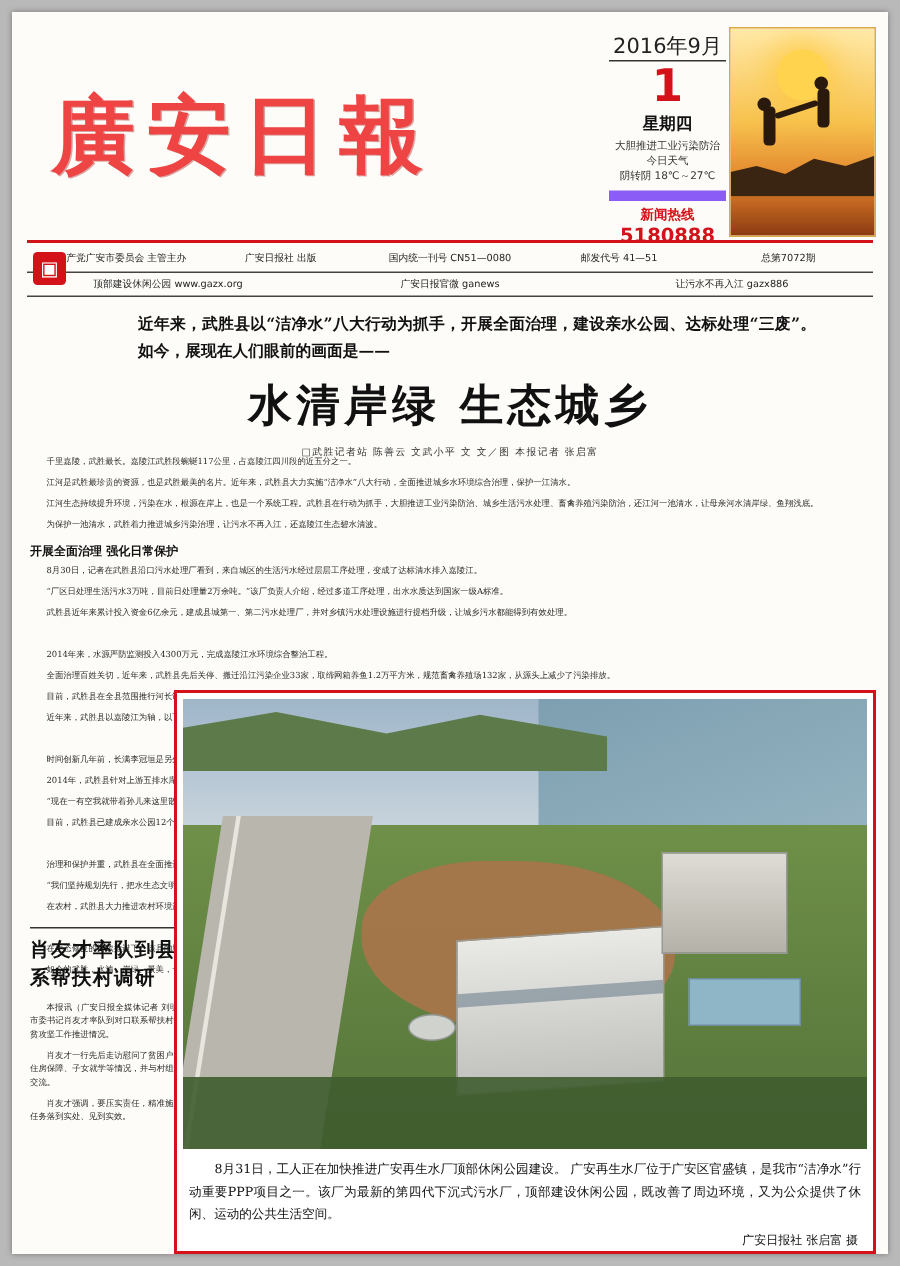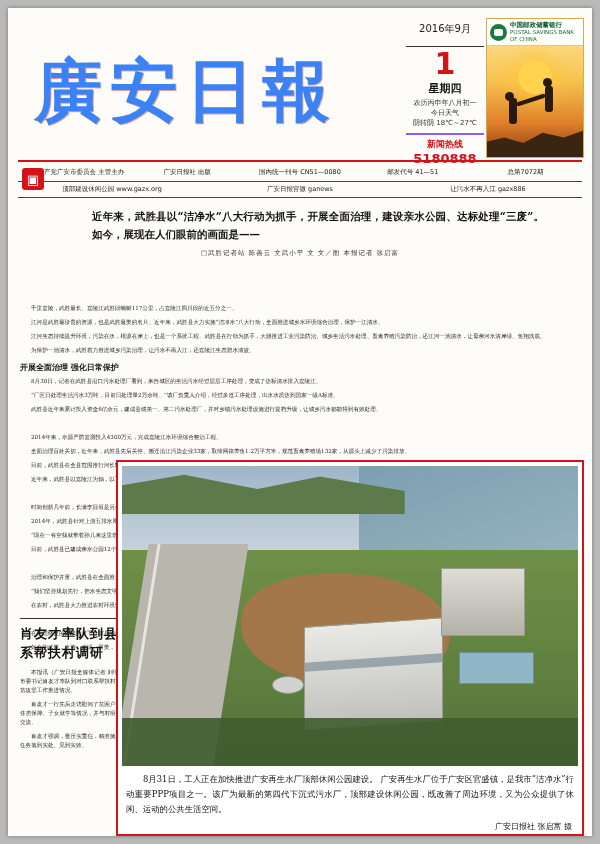--- a/index.html
+++ b/index.html
@@ -13,36 +13,36 @@
     position:absolute;left:8px;top:8px;width:584px;height:828px;
     background:#fdfcf8;
     box-shadow:0 0 4px rgba(0,0,0,.35);
     overflow:hidden;
   }
 
   
   .masthead{position:relative;height:150px;border-bottom:0;}
   .nameplate{
     position:absolute;left:26px;top:34px;width:360px;height:96px;
-    color:#3b82f6;
-    font-family:"DejaVu Serif","Liberation Serif",serif;
-    font-weight:bold;font-size:68px;letter-spacing:8px;
+    color:#ef4444;
+    font-family:"DejaVu Serif","Liberation Serif",serif;
+    font-weight:bold;font-size:56px;letter-spacing:8px;
     line-height:96px;white-space:nowrap;
     text-shadow:1px 1px 0 rgba(150,0,0,.35);
   }
   .date-block{
     position:absolute;left:398px;top:14px;width:78px;text-align:center;
     font-family:"DejaVu Sans","Liberation Sans",sans-serif;
   }
-  .date-top{font-size:10px;color:#222;border-bottom:1px solid #333;padding-bottom:10px;}
+  .date-top{font-size:14px;color:#222;border-bottom:1px solid #333;padding-bottom:0;}
   .date-big{font-size:30px;color:#d4121a;font-weight:bold;line-height:34px;}
   .date-week{font-size:11px;color:#111;font-weight:bold;}
   .date-lunar{font-size:7px;color:#333;line-height:10px;margin-top:2px;}
   .date-weather{font-size:7px;color:#333;line-height:10px;}
-  .hotline-label{font-size:9px;color:#d4121a;font-weight:bold;margin-top:5px;border-top:2px solid #8b5cf6;padding-top:3px;}
+  .hotline-label{font-size:9px;color:#d4121a;font-weight:bold;margin-top:5px;border-top:7px solid #8b5cf6;padding-top:3px;}
   .hotline-num{font-size:13px;color:#d4121a;font-weight:bold;line-height:15px;}
 
   .ad-box{
     position:absolute;right:8px;top:10px;width:96px;height:138px;
     background:linear-gradient(#ffe9a8,#f7c24e 45%,#e0802a 75%,#8c3a12);
     border:1px solid #d9a94a;overflow:hidden;
   }
   .ad-top{
     background:#fff;height:26px;border-bottom:1px solid #e3c98a;
     display:flex;align-items:center;gap:3px;padding:0 3px;
@@ -178,35 +178,28 @@
 
 <div class="page">
 
   <div class="masthead">
     <div class="nameplate">廣安日報</div>
 
     <div class="date-block">
       <div class="date-top">2016年9月</div>
       <div class="date-big">1</div>
       <div class="date-week">星期四</div>
-      <div class="date-lunar">农历丙申年八月初一</div>
+      <div class="date-lunar">大胆推进工业污染防治</div>
       <div class="date-weather">今日天气</div>
       <div class="date-weather">阴转阴  18℃～27℃</div>
       <div class="hotline-label">新闻热线</div>
       <div class="hotline-num">5180888</div>
     </div>
 
     <div class="ad-box">
-      <div class="ad-top">
-        <div class="ad-logo"></div>
-        <div class="ad-txt">
-          <b>中国邮政储蓄银行</b>
-          <span>POSTAL SAVINGS BANK OF CHINA</span>
-        </div>
-      </div>
       <div class="ad-art">
         <div class="sun"></div>
         <div class="fig f1b"></div>
         <div class="fig f1"></div>
         <div class="fig f2b"></div>
         <div class="fig f2"></div>
         <div class="arm a1"></div>
         <div class="rock"></div>
       </div>
     </div>
@@ -224,20 +217,21 @@
   <div class="rule-thin"></div>
   <div class="infobar2">
     <div class="cell">顶部建设休闲公园   www.gazx.org</div>
     <div class="cell">广安日报官微  ganews</div>
     <div class="cell">让污水不再入江  gazx886</div>
   </div>
   <div class="qr">▣</div>
   <div class="rule-thin"></div>
 
   <div class="lead">近年来，武胜县以“洁净水”八大行动为抓手，开展全面治理，建设亲水公园、达标处理“三废”。如今，展现在人们眼前的画面是——</div>
+  <div class="headline">水清岸绿  生态城乡</div>
   <div class="byline">□武胜记者站 陈善云  文武小平 文  文／图  本报记者 张启富</div>
 
   <div class="cols">
 
     <div class="col">
       <p>千里嘉陵，武胜最长。嘉陵江武胜段蜿蜒117公里，占嘉陵江四川段的近五分之一。</p>
       <p>江河是武胜最珍贵的资源，也是武胜最美的名片。近年来，武胜县大力实施“洁净水”八大行动，全面推进城乡水环境综合治理，保护一江清水。</p>
       <p>江河生态持续提升环境，污染在水，根源在岸上，也是一个系统工程。武胜县在行动为抓手，大胆推进工业污染防治、城乡生活污水处理、畜禽养殖污染防治，还江河一池清水，让母亲河水清岸绿、鱼翔浅底。</p>
       <p>为保护一池清水，武胜着力推进城乡污染治理，让污水不再入江，还嘉陵江生态碧水清波。</p>
       <div class="subhead">开展全面治理  强化日常保护</div>

